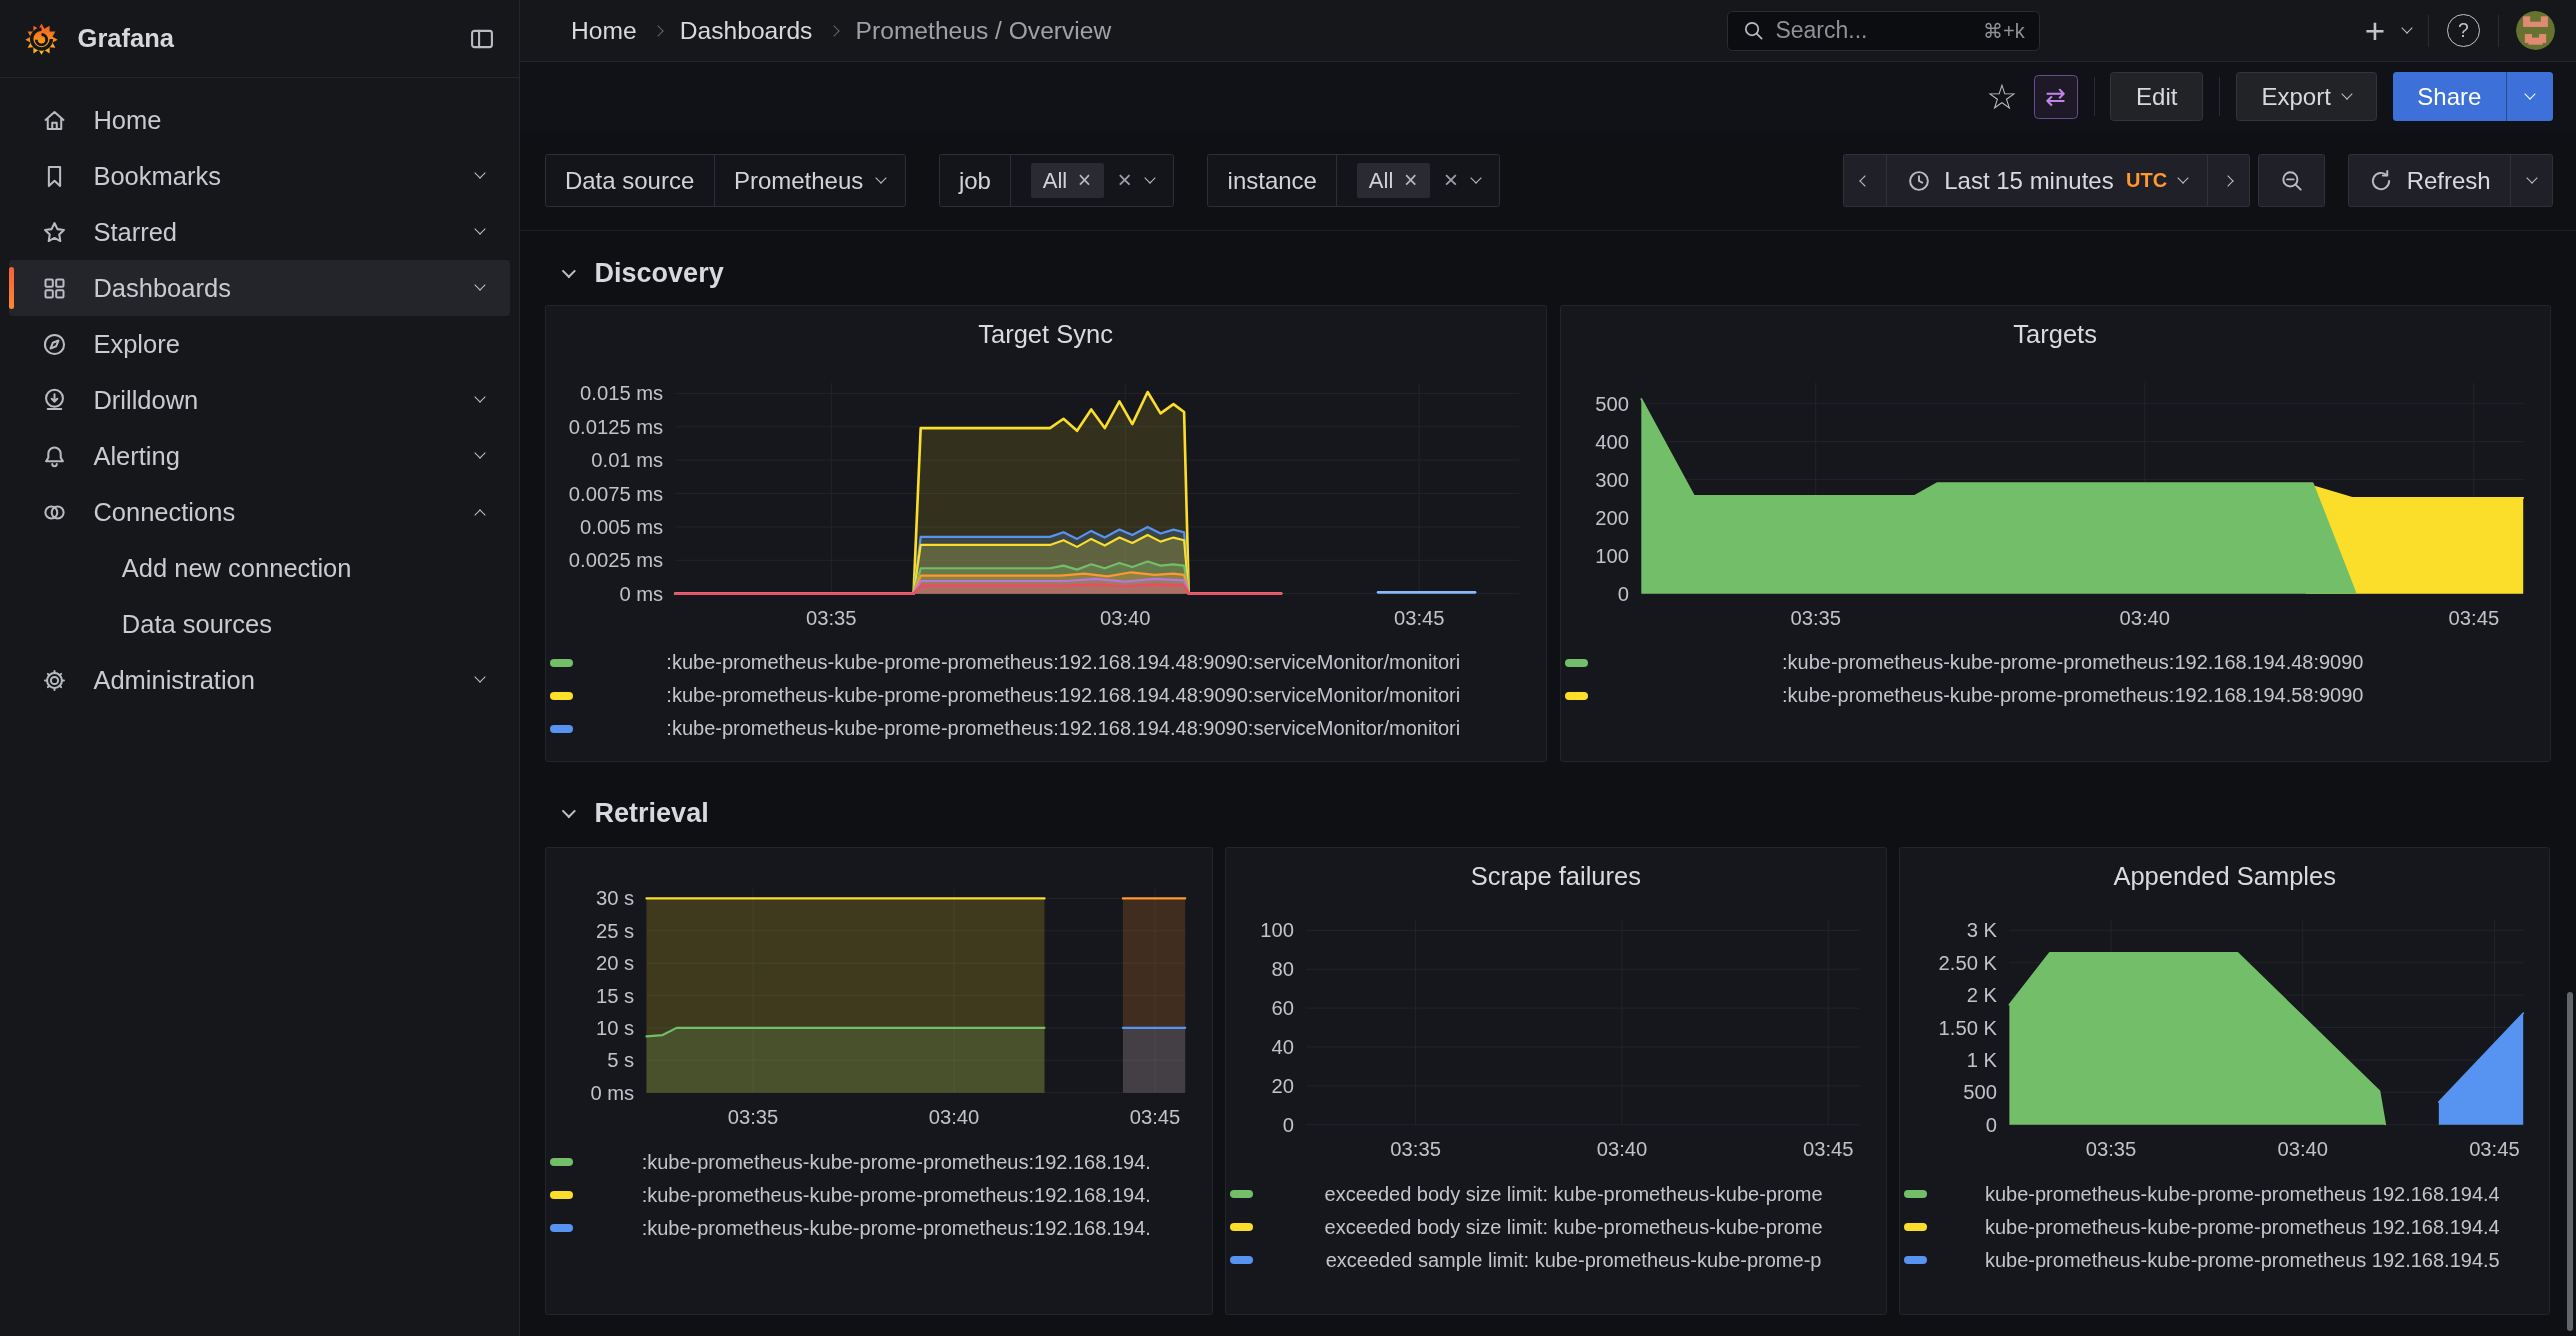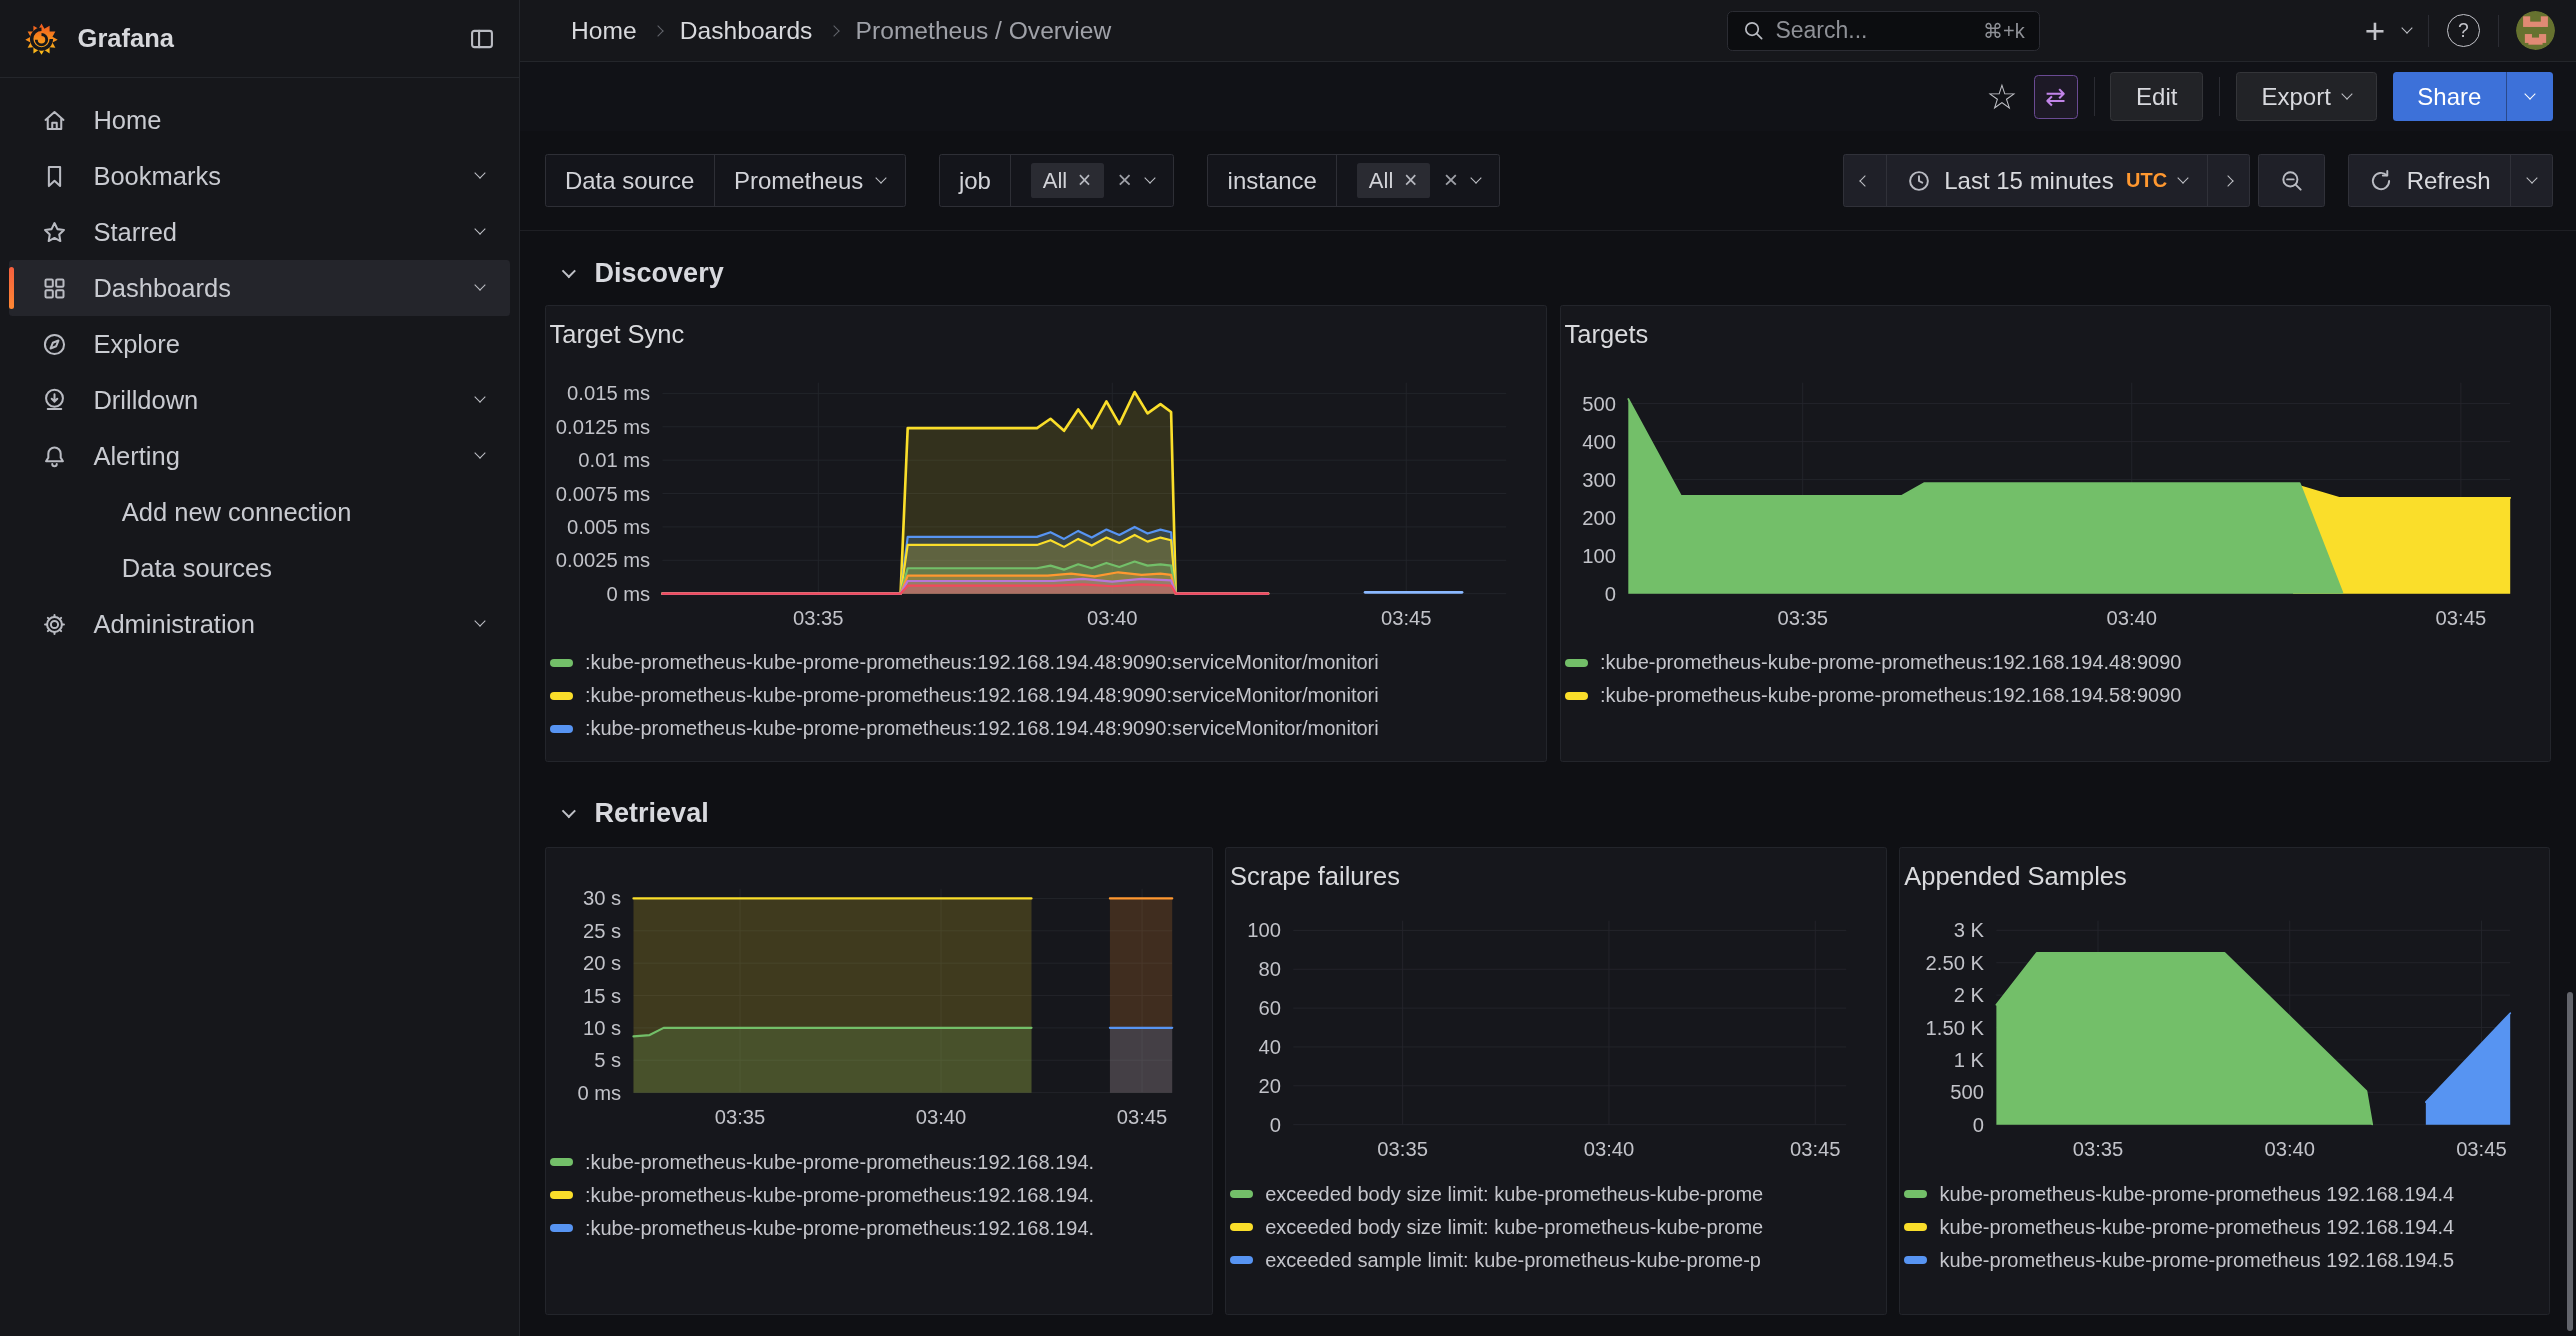--- a/index.html
+++ b/index.html
@@ -60,21 +60,21 @@
   .tb-div { width:0.9px; height:39px; background:#2b2c33; }
   .btn { height:49px; background:#222327; border:0.9px solid #343539; border-radius:3.5px;
          display:flex; align-items:center; padding:0 24.6px; font-size:24px; color:#d8d9de; cursor:pointer; gap:12.3px; }
   .share-group { display:flex; }
   .btn.primary { background:#3d71d9; border:none; color:#fff; font-weight:500; border-radius:3.5px 0 0 3.5px; }
   .share-caret { width:47px; height:49px; background:#3d71d9; border-radius:0 3.5px 3.5px 0; border-left:0.9px solid rgba(15,16,20,.4);
                  display:flex; align-items:center; justify-content:center; cursor:pointer; }
   .share-caret .chev { border-color:#fff; }
 
   
-  .content { flex:1; background:#0f1014; display:flex; flex-direction:column; min-height:0; }
+  .content { flex:1; background:#0f1014; display:flex; flex-direction:column; min-height:0;text-align:center; }
   .filterbar { display:flex; align-items:center; padding:23px 23px 23px 24.6px; border-bottom:0.9px solid #1e1f24; }
   .fgroup { display:flex; align-items:stretch; height:53px; border:0.9px solid #2e2f36; border-radius:2.6px;
             background:#14151b; margin-right:33px; }
   .fcell { display:flex; align-items:center; padding:0 19.3px; font-size:24px; color:#d2d3d8; gap:14px; }
   .fcell.lab { border-right:0.9px solid #2e2f36; }
   .chip { display:flex; align-items:center; gap:10.6px; background:#2a2b32; border-radius:2.6px; height:35px;
           padding:0 12.3px; font-size:22px; color:#d2d3d8; cursor:pointer; }
   .x { color:#b7b9c0; font-size:23px; line-height:1; cursor:pointer; }
   .x.dim { color:#9ea0a7; font-size:24.6px; }
 
@@ -193,20 +193,30 @@
       </div>
       <div class="nav-item">
         <span class="icon">
             <svg class="ic" width="27" height="27" viewBox="0 0 24 24">
               <path d="M12 4 a5.5 5.5 0 0 1 5.5 5.5 V13 l2 3.2 H4.5 L6.5 13 V9.5 A5.5 5.5 0 0 1 12 4 Z"></path>
               <path d="M10 18.7 a2 2 0 0 0 4 0"></path>
             </svg>
           </span>
         <span class="lbl">Alerting</span>
         <span class="chev down sm"></span>
+      </div>
+      <div class="nav-item">
+        <span class="icon">
+            <svg class="ic" width="27" height="27" viewBox="0 0 24 24">
+              <circle cx="9.2" cy="12" r="5.3"></circle>
+              <circle cx="14.8" cy="12" r="5.3"></circle>
+            </svg>
+          </span>
+        <span class="lbl">Connections</span>
+        <span class="chev up sm"></span>
       </div>
       <div class="nav-item sub">
         <span class="lbl">Add new connection</span>
       </div>
       <div class="nav-item sub">
         <span class="lbl">Data sources</span>
       </div>
       <div class="nav-item">
         <span class="icon">
             <svg class="ic" width="27" height="27" viewBox="0 0 24 24">

